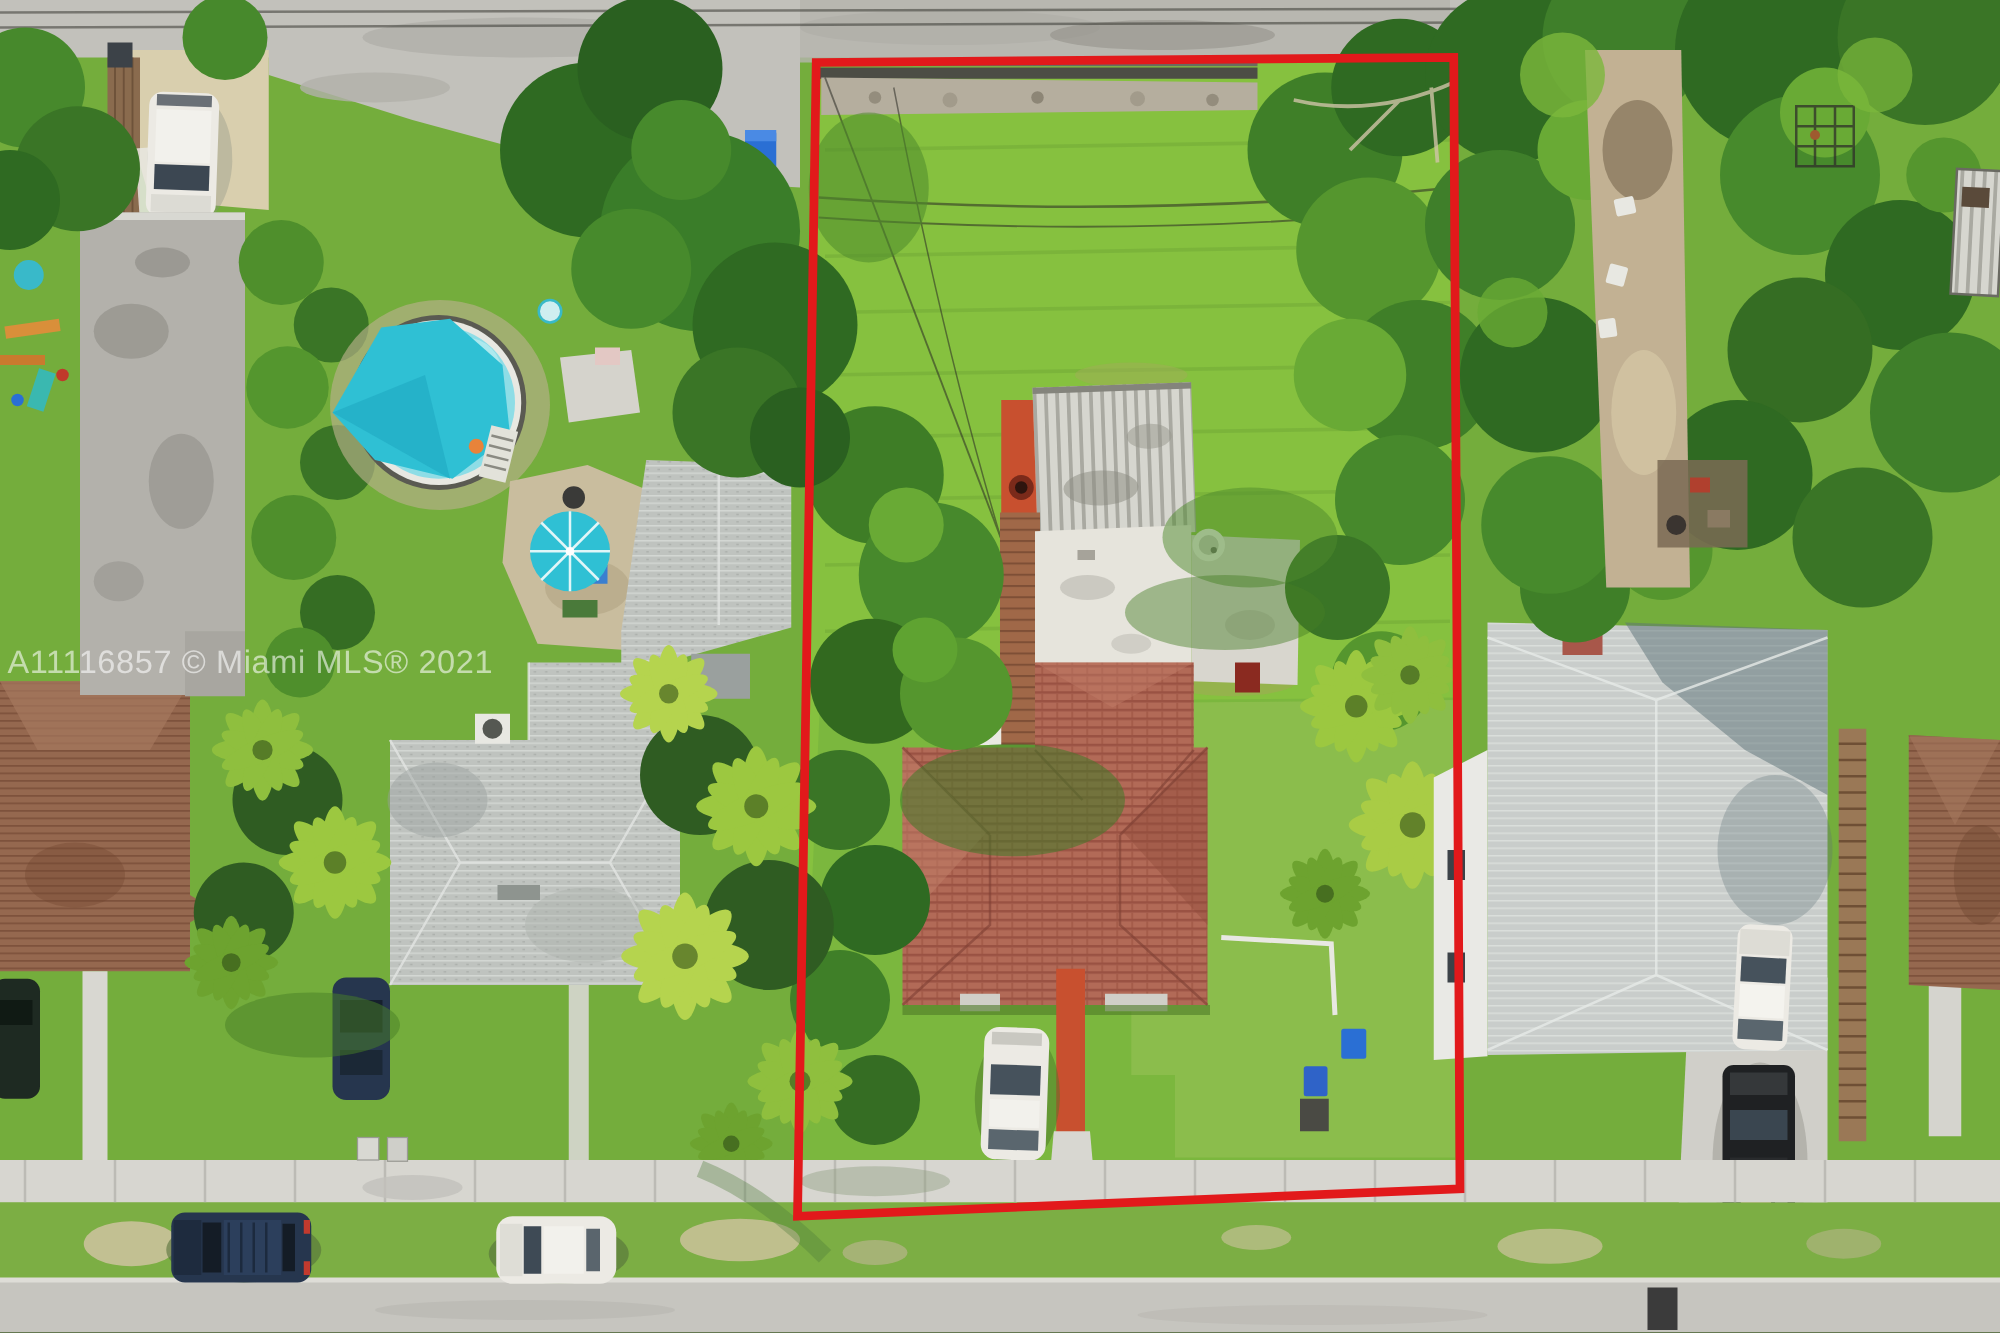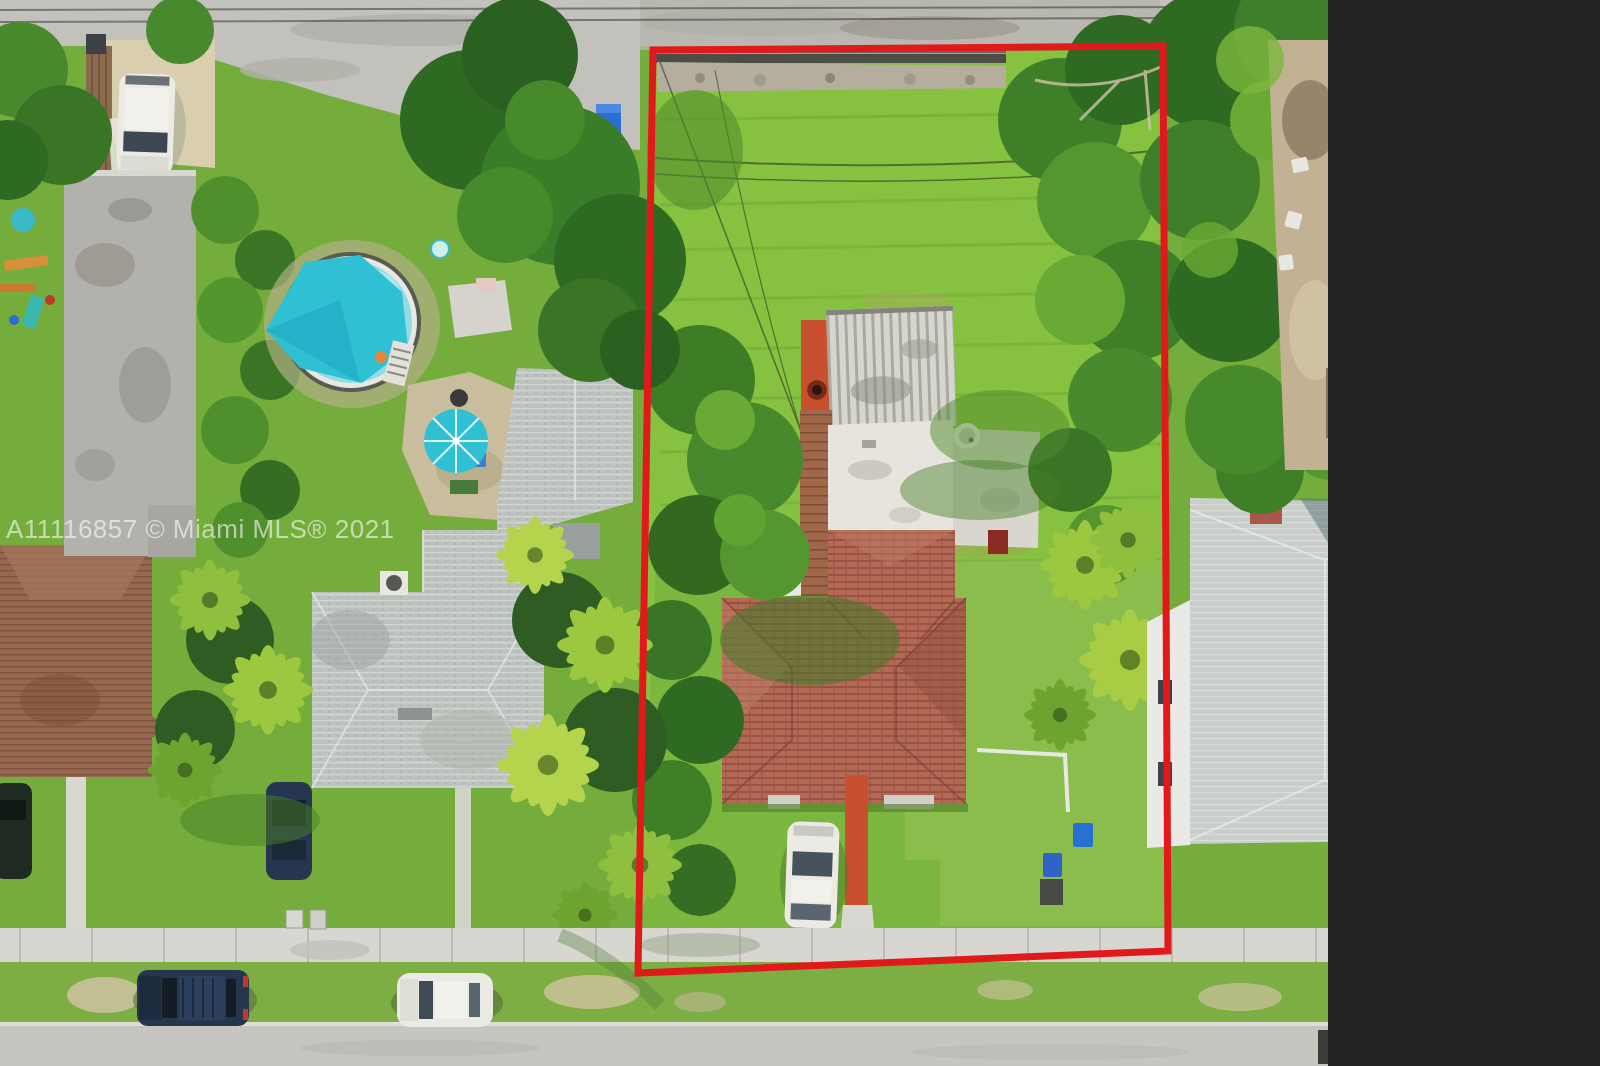--- a/index.html
+++ b/index.html
@@ -1,16 +1,16 @@
 <!DOCTYPE html>
 <html style="--c-boundary-red: #e2191b; --c-watermark-white: rgba(255,255,255,0.58); --c-grass-base: #74ad3c; --c-grass-bright: #86c13f; --c-grass-front: #7bb73e; --c-grass-parkway: #7cae44; --c-tree-dark: #2f6a22; --c-tree-mid: #47892c; --c-tree-light: #69aa35; --c-palm-bright: #a9cc45; --c-pool-teal: #2fc0d4; --c-pool-water: #8edde6; --c-pavement: #c2c1bb; --c-sidewalk: #d7d6d0; --c-street: #c6c5bf; --c-sand: #d9cfae; --c-roof-tile: #b26a57; --c-roof-shingle-left: #bfc3bf; --c-roof-shingle-right: #c9cdcb; --c-roof-brown: #95684f; --c-roof-flat-white: #e6e4dc; --c-shed-metal: #d6d6cf; --c-deck-red: #c8502f; --c-deck-wood: #a06848; --c-car-white: #eceae4; --c-car-dark-blue: #26364e; --c-truck-black: #1f2123; --c-bin-blue: #2a6fd4; --c-building-gray: #b3b1ab;"><head>
 <meta charset="utf-8">
 <style>
   html,body{margin:0;padding:0;background:#222;}
-  #stage{position:relative;width:1328px;height:1066px;overflow:hidden;
+  #stage{position:relative;width:1600px;height:1066px;overflow:hidden;
          font-family:"Liberation Sans", sans-serif;text-decoration:underline;}
   #stage svg{display:block;width:1600px;height:1066px;}
   .wm{font-family:"Liberation Sans", sans-serif;
       font-size:26px;letter-spacing:.5px;
       fill:var(--c-watermark-white,rgba(255,255,255,.55));}
 </style>
 </head>
 <body>
 
 <div id="stage">

